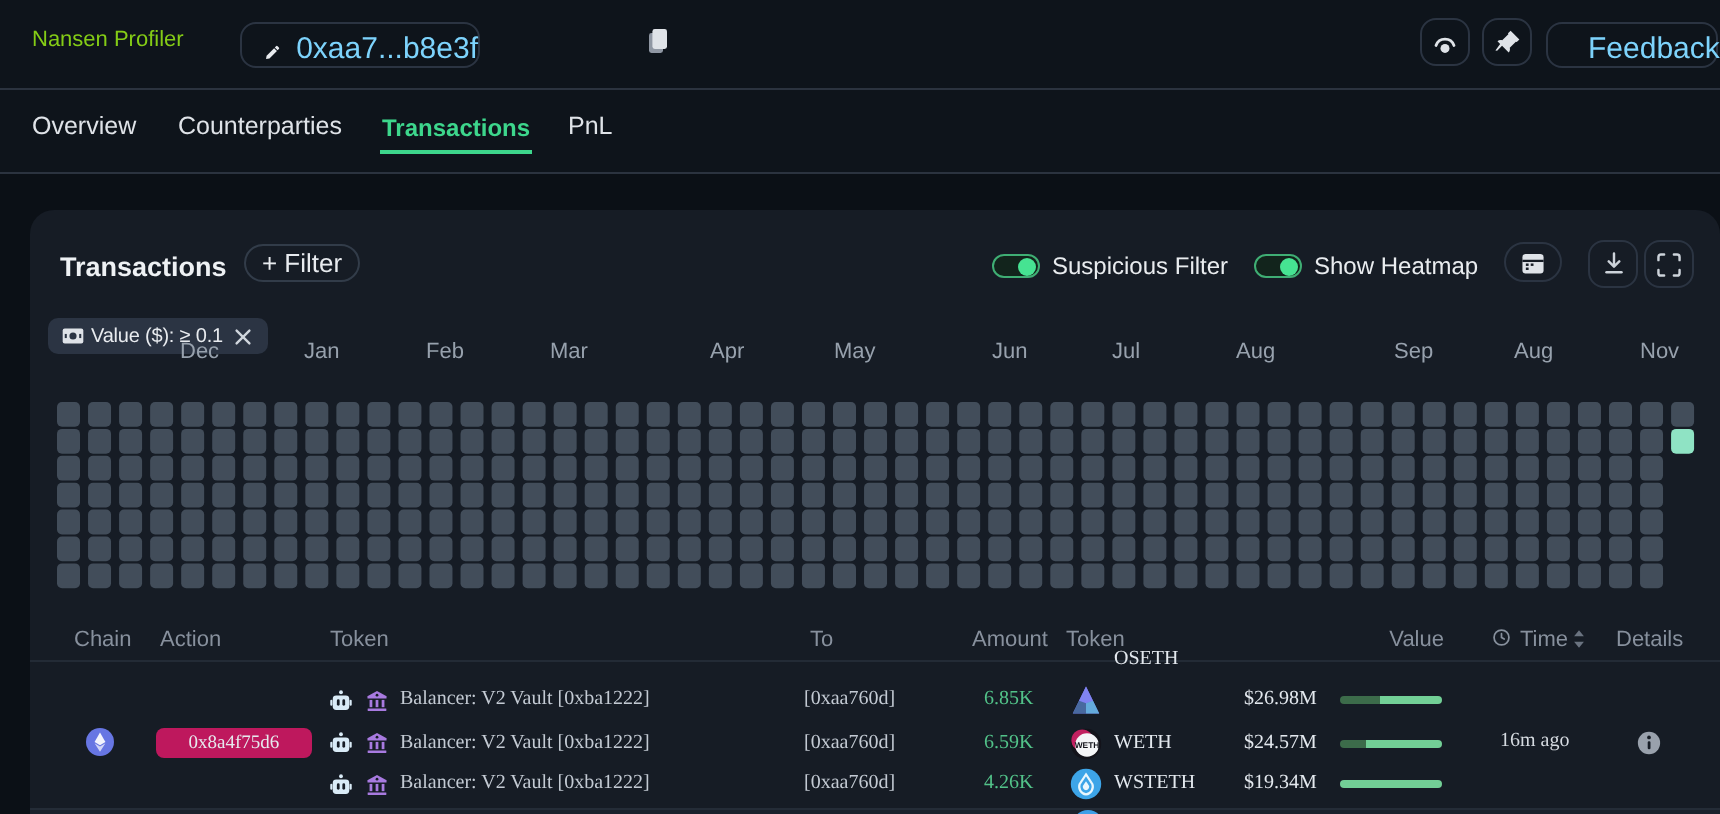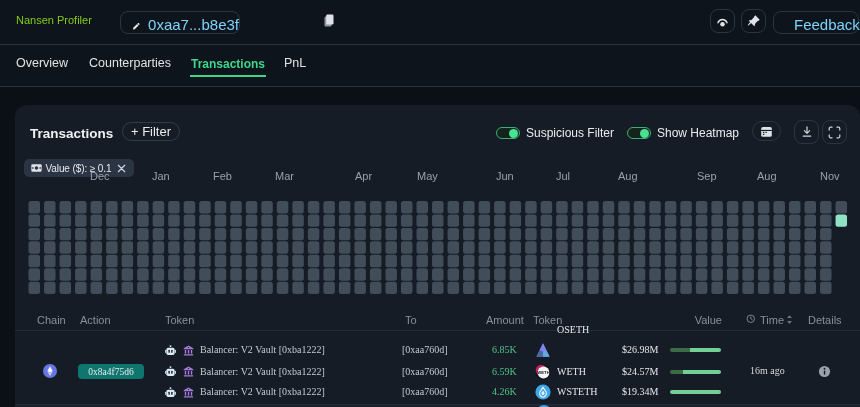--- a/index.html
+++ b/index.html
@@ -516,21 +516,21 @@
   <span class="th" style="left:793px">Details</span>
 </div>
 <div class="abs" style="left:15px;top:404px;width:845px;height:1px;background:#242c37"></div>
     <div class="abs" style="left:15px;top:405px;width:845px;height:2px;background:#1a212c"></div>
     <div class="abs" style="left:535.5px;top:404.5px;width:16px;height:8px;border-radius:8px 8px 0 0;background:#3d9fe8"></div>
 <svg class="abs" style="left:43px;top:364px" width="14" height="14" viewBox="0 0 16 16">
       <circle cx="8" cy="8" r="8" fill="#6776e3"></circle>
       <path d="M8 2.6 11.1 8 8 9.9 4.9 8Z" fill="#fff" opacity=".92"></path>
       <path d="M4.9 8.7 8 10.6 11.1 8.7 8 13.6Z" fill="#fff" opacity=".7"></path>
     </svg>
-    <div class="abs mono" style="left:78px;top:364px;width:66px;height:15px;background:#0f766e;border-radius:4px;color:#e6eaee;font-size:9.5px;display:flex;align-items:center;justify-content:center">0x8a4f75d6</div>
+    <div class="abs mono" style="left:78px;top:364px;width:78px;height:15px;background:#be185d;border-radius:4px;color:#e6eaee;font-size:9.5px;display:flex;align-items:center;justify-content:center">0x8a4f75d6</div>
     <svg class="abs" style="left:165px;top:345px" width="11" height="11" viewBox="0 0 16 16">
       <circle cx="8" cy="1.6" r="1.4" fill="#d9ebf7"></circle>
       <rect x="2" y="4" width="12" height="10.5" rx="2.5" fill="#d9ebf7"></rect>
       <rect x="0.2" y="7" width="1.6" height="4.5" rx="0.8" fill="#d9ebf7"></rect>
       <rect x="14.2" y="7" width="1.6" height="4.5" rx="0.8" fill="#d9ebf7"></rect>
       <rect x="5" y="6.8" width="2" height="4.6" rx="1" fill="#161c25"></rect>
       <rect x="9" y="6.8" width="2" height="4.6" rx="1" fill="#161c25"></rect>
     </svg>
     <svg class="abs" style="left:183px;top:345px" width="11" height="11" viewBox="0 0 16 16" fill="#a87ae0">
       <path d="M8 0.8 15 4.6 14.9 6.2H1.1L1 4.6Z"></path>

